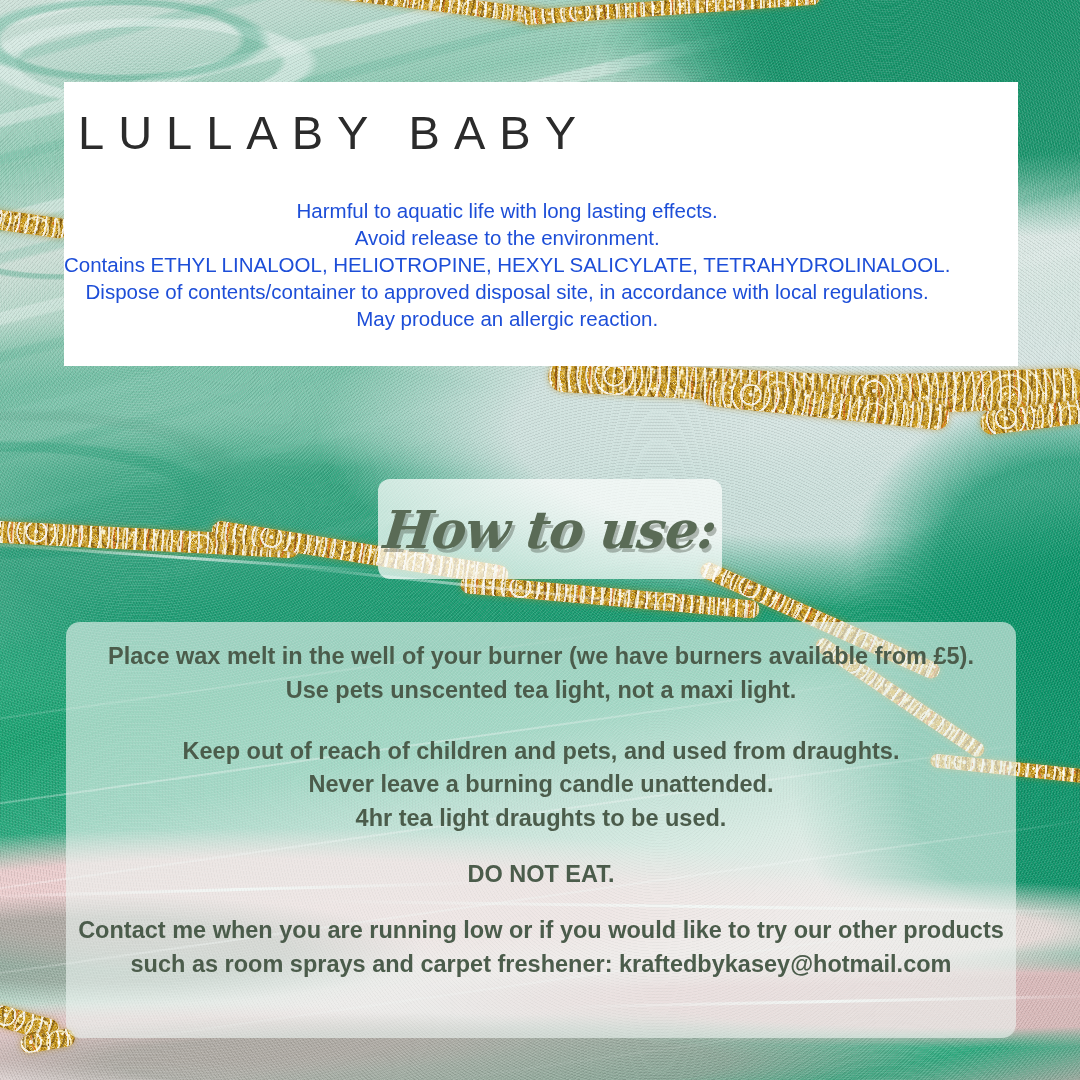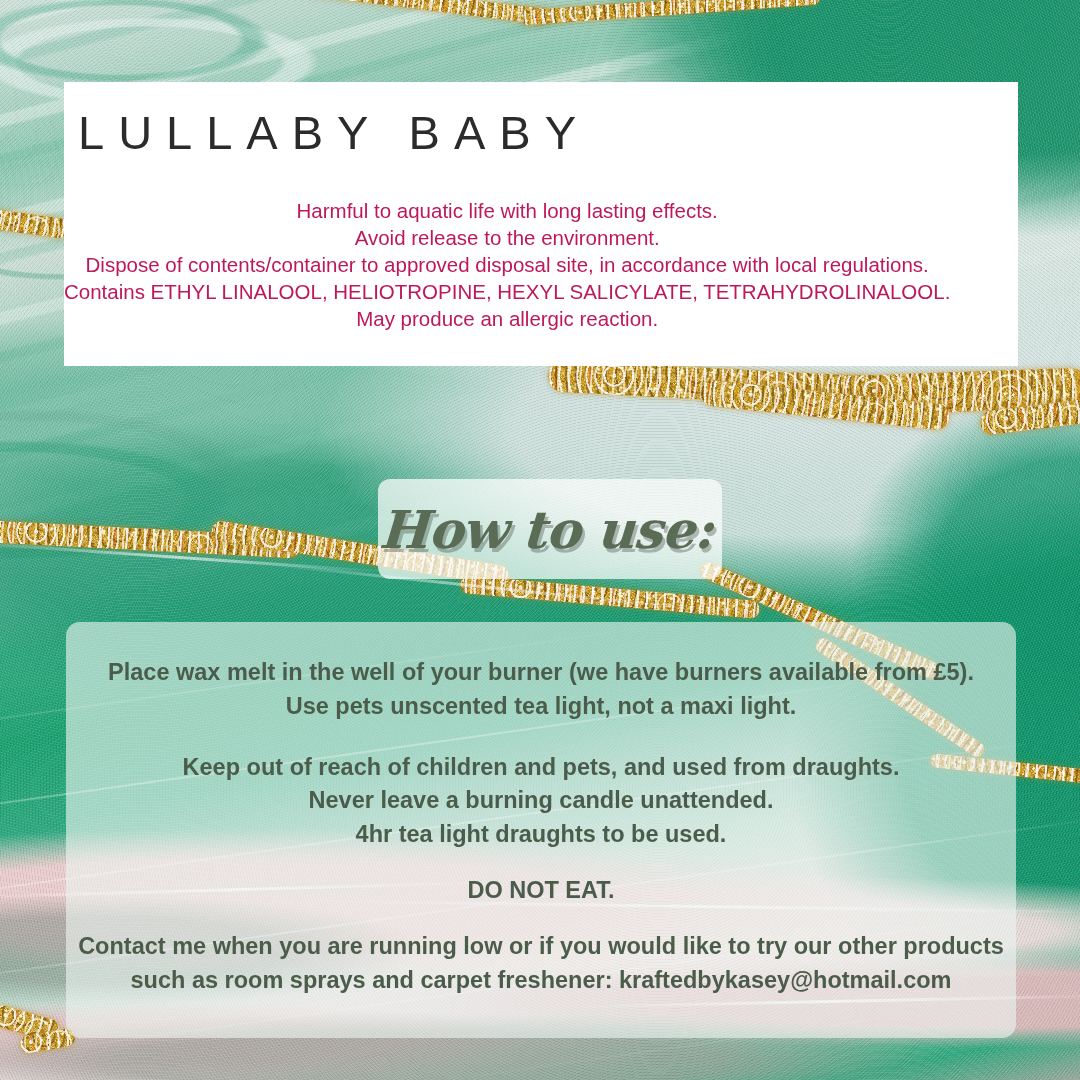--- a/index.html
+++ b/index.html
@@ -228,21 +228,21 @@
     font-size: 47px;
     font-weight: 300;
     letter-spacing: 14px;
     color: #2b2b2b;
     text-indent: 14px;
     line-height: 1.1;
   }
   #hazard-block {
     margin-top: 38px;
     text-align: center;
-    color: #be185d;
+    color: #1d4ed8;
     font-size: 20.5px;
     line-height: 1.32;
     font-weight: 400;
   }
   #hazard-block .ln { display: block; white-space: nowrap; }
 
   #howto-panel {
     position: absolute;
     left: 378px; top: 479px;
     width: 344px; height: 100px;
@@ -270,21 +270,21 @@
     left: 66px; top: 622px;
     width: 950px; height: 416px;
     background: rgba(236,244,240,.62);
     border-radius: 14px;
     z-index: 5;
     text-align: center;
     color: #4b5c4b;
     font-weight: 700;
     font-size: 23.5px;
     line-height: 1.44;
-    padding-top: 34px;
+    padding-top: 18px;
     box-sizing: border-box;
   }
   #instructions-panel .ln { display: block; white-space: nowrap; }
   #instructions-panel .gap { display: block; height: 27px; }
   #instructions-panel .gap-sm { display: block; height: 22px; }
 </style>
 </head>
 <body>
 
 <div id="poster">
@@ -322,22 +322,22 @@
   <div class="streak" style="left:-30px; top:556px; width:420px; transform:rotate(4deg); opacity:.7;"></div>
   <div class="streak" style="left:260px; top:586px; width:460px; transform:rotate(6deg); opacity:.6;"></div>
 
   <div class="bg-layer" id="bg-grain"></div>
 
   <div id="info-card">
     <div id="brand-title">LULLABY BABY</div>
     <div id="hazard-block">
       <span class="ln">Harmful to aquatic life with long lasting effects.</span>
       <span class="ln">Avoid release to the environment.</span>
+      <span class="ln">Contains ETHYL LINALOOL, HELIOTROPINE, HEXYL SALICYLATE, TETRAHYDROLINALOOL.</span>
       <span class="ln">Dispose of contents/container to approved disposal site, in accordance with local regulations.</span>
-      <span class="ln">Contains ETHYL LINALOOL, HELIOTROPINE, HEXYL SALICYLATE, TETRAHYDROLINALOOL.</span>
       <span class="ln">May produce an allergic reaction.</span>
     </div>
   </div>
 
   <div id="howto-panel">
     <span id="howto-title">How to use:</span>
   </div>
 
   <div id="instructions-panel">
     <span class="ln">Place wax melt in the well of your burner (we have burners available from £5).</span>

